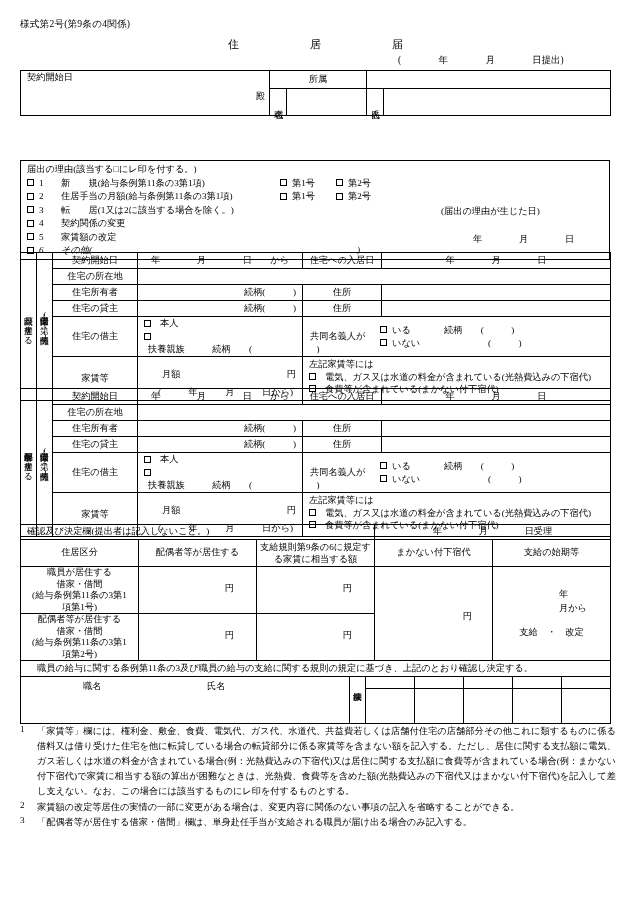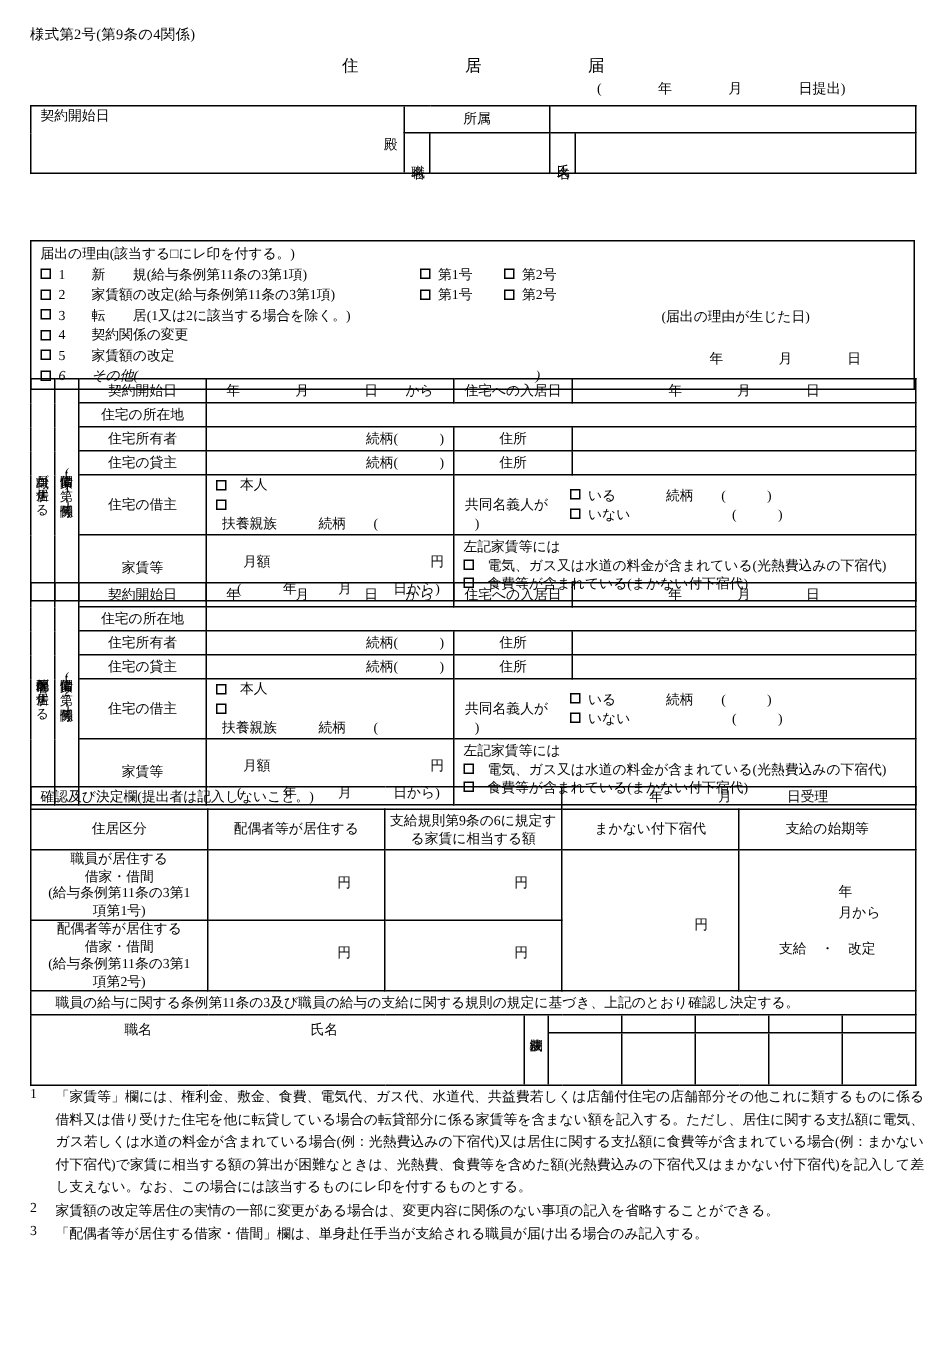--- a/index.html
+++ b/index.html
@@ -106,21 +106,21 @@
         <div>届出の理由(該当する□にレ印を付する。)</div>
 
         <div style="position:relative;margin-top:2px;">
 
           <div style="height:13.5px;">
             <span class="cb"></span><span class="sp" style="display:inline-block;width:22px;">1</span><span class="sp">新　　規(給与条例第11条の3第1項)</span>
             <span style="position:absolute;left:253px;"><span class="cb"></span><span style="display:inline-block;width:44px;">第1号</span><span class="cb"></span><span>第2号</span></span>
           </div>
 
           <div style="height:13.5px;position:relative;">
-            <span class="cb"></span><span class="sp" style="display:inline-block;width:22px;">2</span><span class="sp">家賃額の改定(給与条例第11条の3第1項)</span>
+            <span class="cb"></span><span class="sp" style="display:inline-block;width:22px;">2</span><span class="sp">住居手当の月額(給与条例第11条の3第1項)</span>
             <span style="position:absolute;left:253px;top:0;"><span class="cb"></span><span style="display:inline-block;width:44px;">第1号</span><span class="cb"></span><span>第2号</span></span>
           </div>
 
           <div style="height:13.5px;">
             <span class="cb"></span><span class="sp" style="display:inline-block;width:22px;">3</span><span class="sp">転　　居(1又は2に該当する場合を除く。)</span>
           </div>
 
           <div style="height:13.5px;">
             <span class="cb"></span><span class="sp" style="display:inline-block;width:22px;">4</span><span class="sp">契約関係の変更</span>
           </div>

